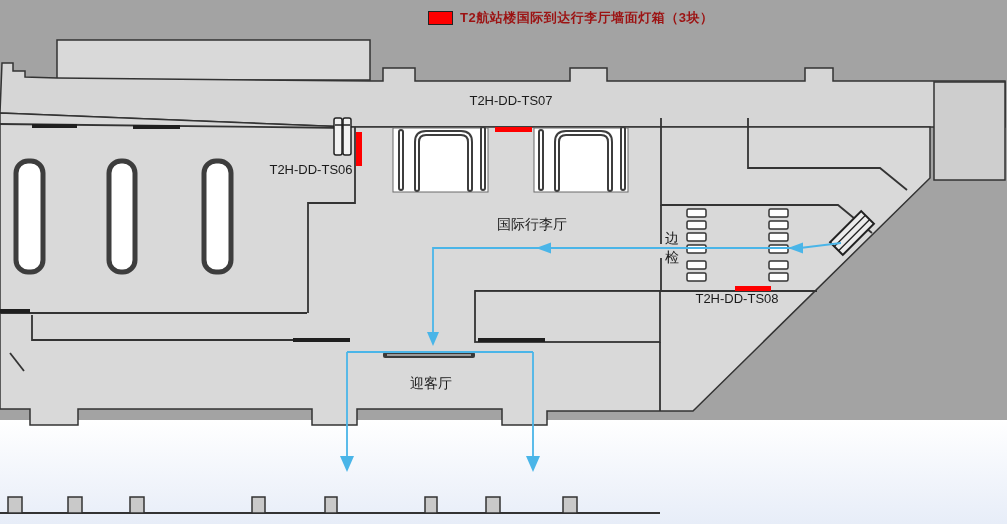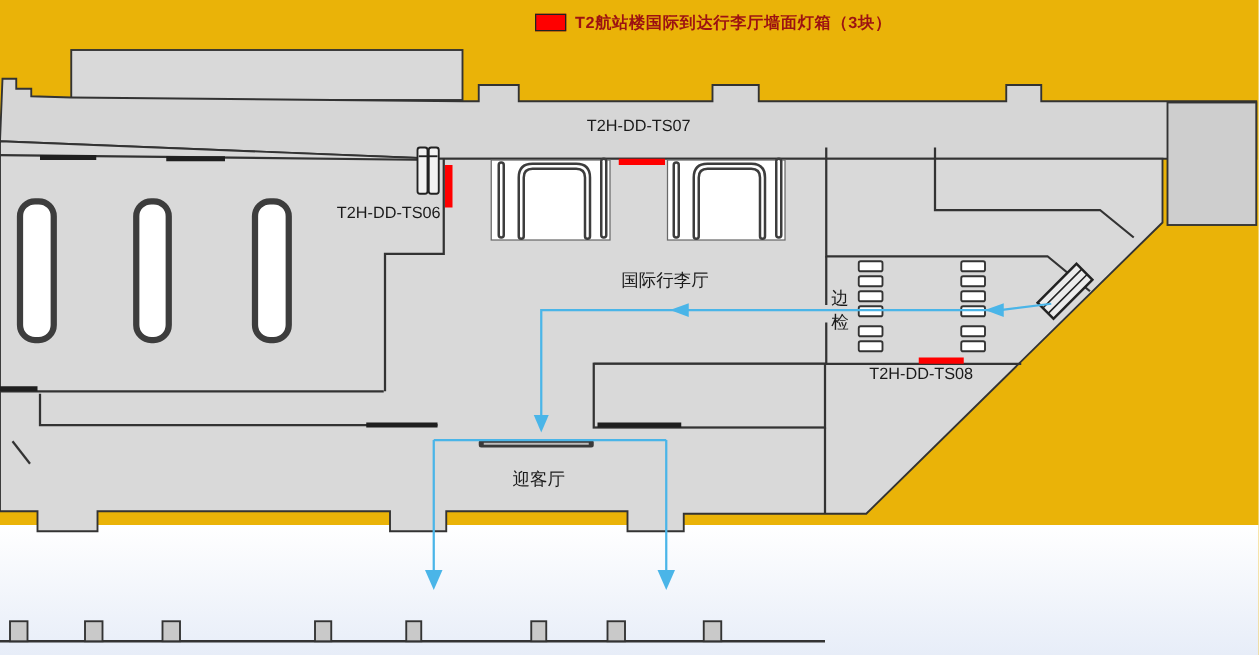--- a/index.html
+++ b/index.html
@@ -1,17 +1,17 @@
 <!DOCTYPE html>
 <html><head>
 <meta charset="utf-8">
 <style>
   html,body{margin:0;padding:0;background:#ffffff;}
   .stage{position:relative;width:1007px;height:524px;overflow:hidden;
-         font-family:"Liberation Sans","DejaVu Sans",sans-serif;background:#eab308;}
+         font-family:"Liberation Sans","DejaVu Sans",sans-serif;background:#a3a3a3;}
   .legend{position:absolute;top:9px;left:428px;display:flex;align-items:center;gap:7px;z-index:5;}
   .legend .swatch{width:23px;height:12px;background:#ff0000;border:1px solid #222;display:inline-block;}
   .legend .legend-text{font-size:13px;font-weight:bold;color:#9c1212;letter-spacing:0.5px;white-space:nowrap;}
   svg{position:absolute;top:0;left:0;}
   svg text{font-family:"Liberation Sans","DejaVu Sans",sans-serif;fill:#1a1a1a;}
   .lbl{font-size:13px;}
   .room-lbl{font-size:14px;}
 </style>
 </head>
 <body>

